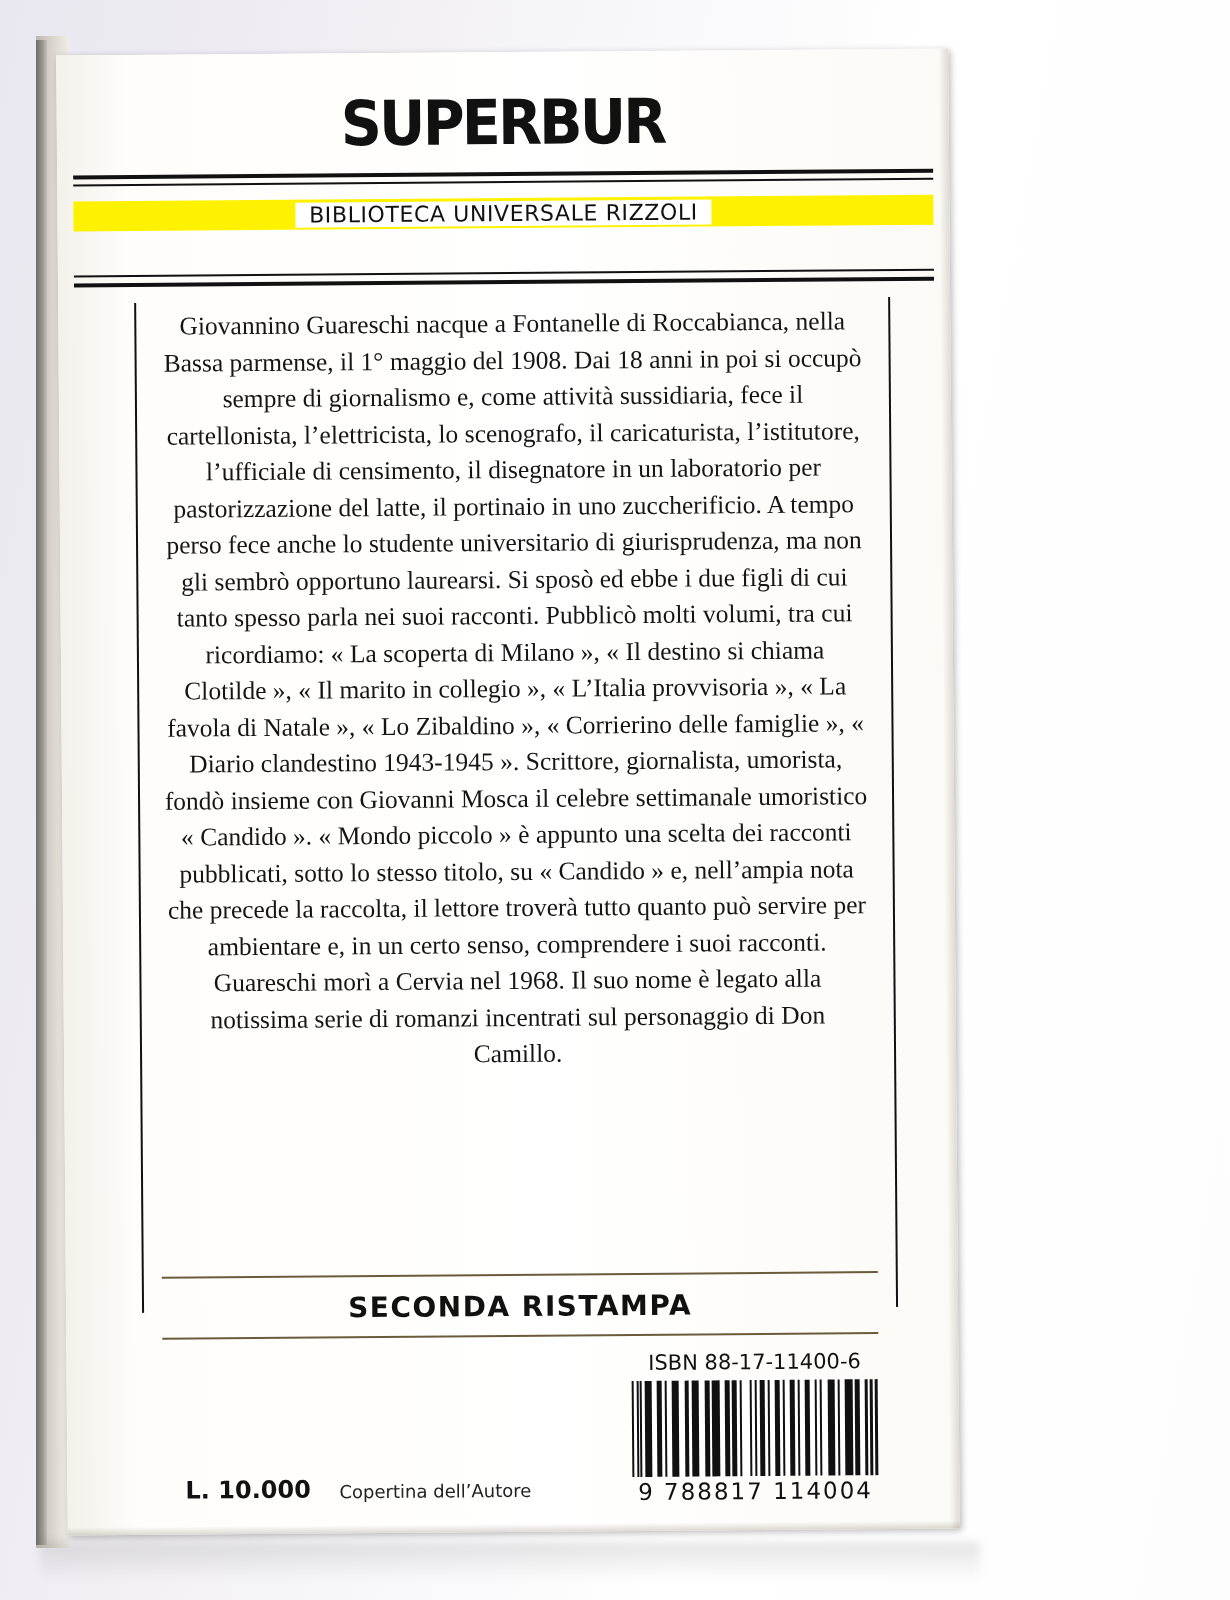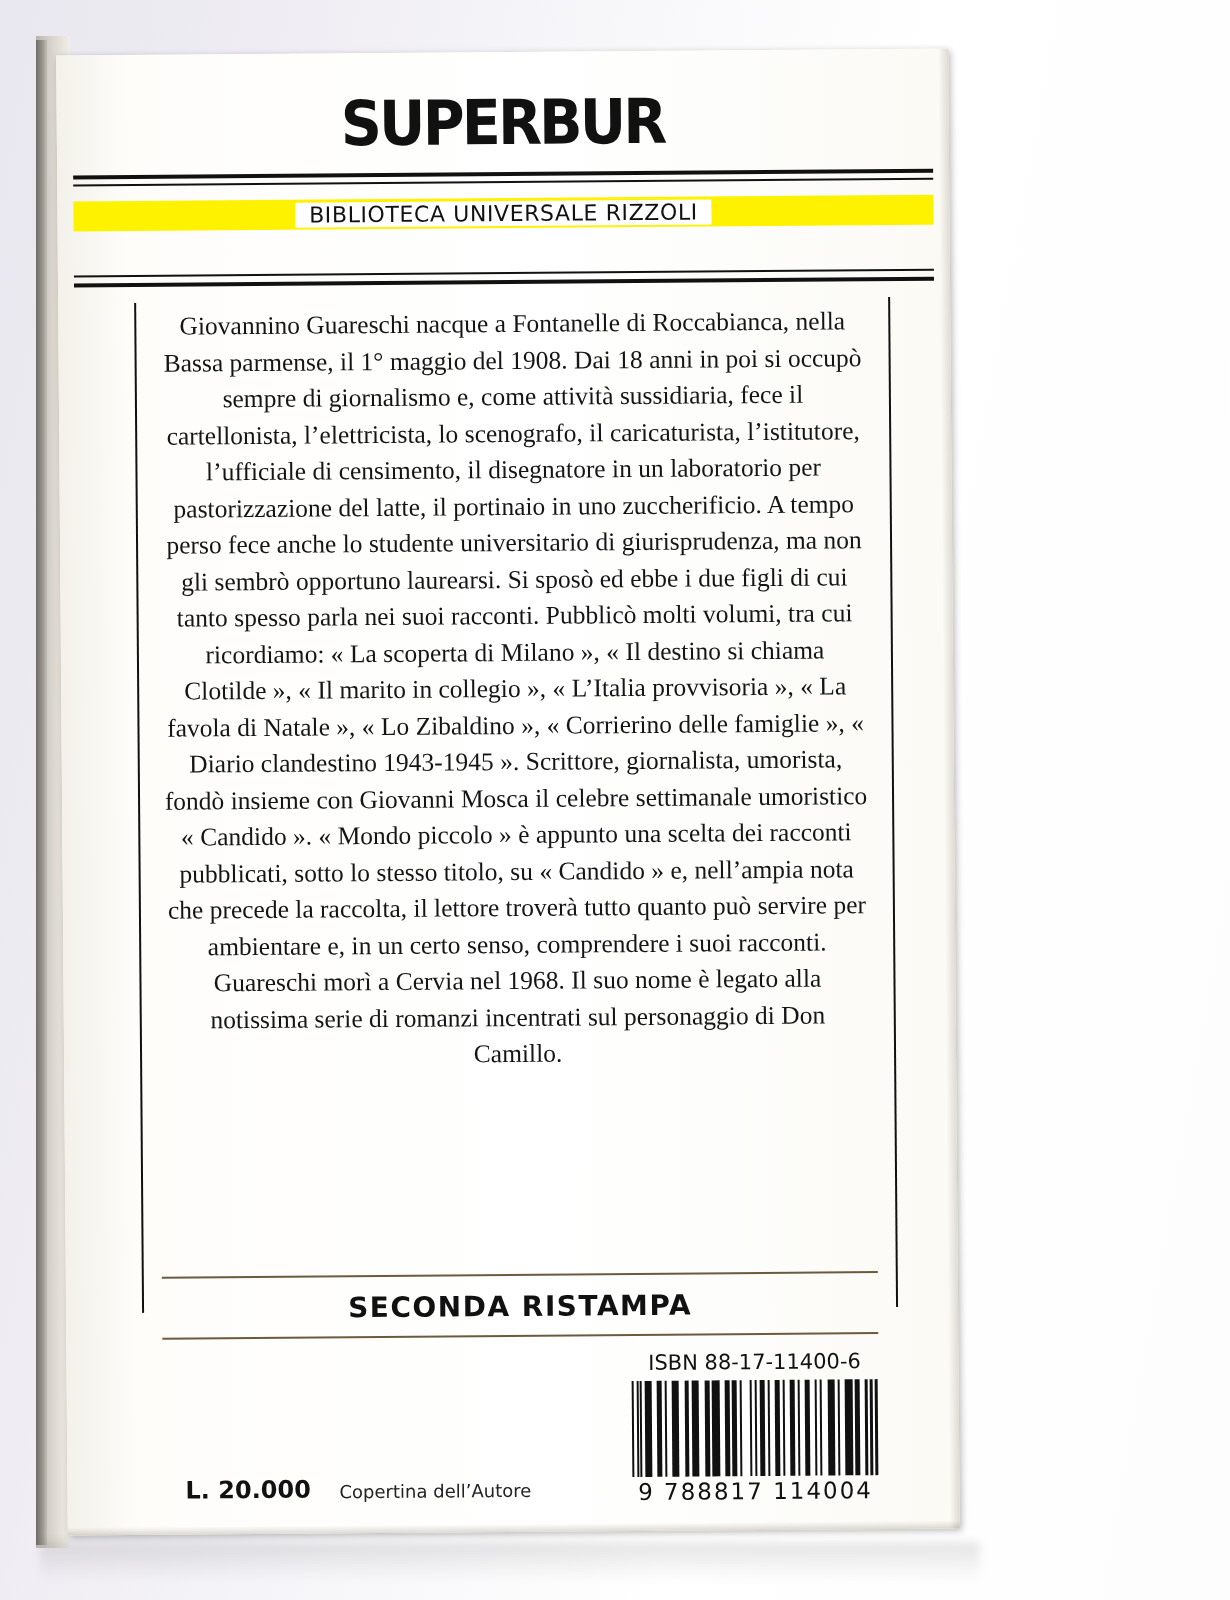--- a/index.html
+++ b/index.html
@@ -327,21 +327,21 @@
             <div class="bar" style="left: 205.837px; width: 2.2102px;"></div>
             <div class="bar" style="left: 213.367px; width: 7.23061px;"></div>
             <div class="bar" style="left: 223.408px; width: 4.72041px;"></div>
             <div class="bar" style="left: 233.449px; width: 2.2102px;"></div>
             <div class="bar" style="left: 238.469px; width: 2.2102px;"></div>
             <div class="bar" style="left: 243.49px; width: 2.2102px;"></div>
           </div>
         <div class="barcode-digits">9 788817 114004</div>
       </div>
 
-      <div class="price">L. 20.000</div>
+      <div class="price">L. 10.000</div>
       <div class="credit">Copertina dell’Autore</div>
 
       <div class="edge-right"></div>
       <div class="edge-bottom"></div>
     </div>
   </div>
 
   <div class="bottom-shadow"></div>
 </div>
 

